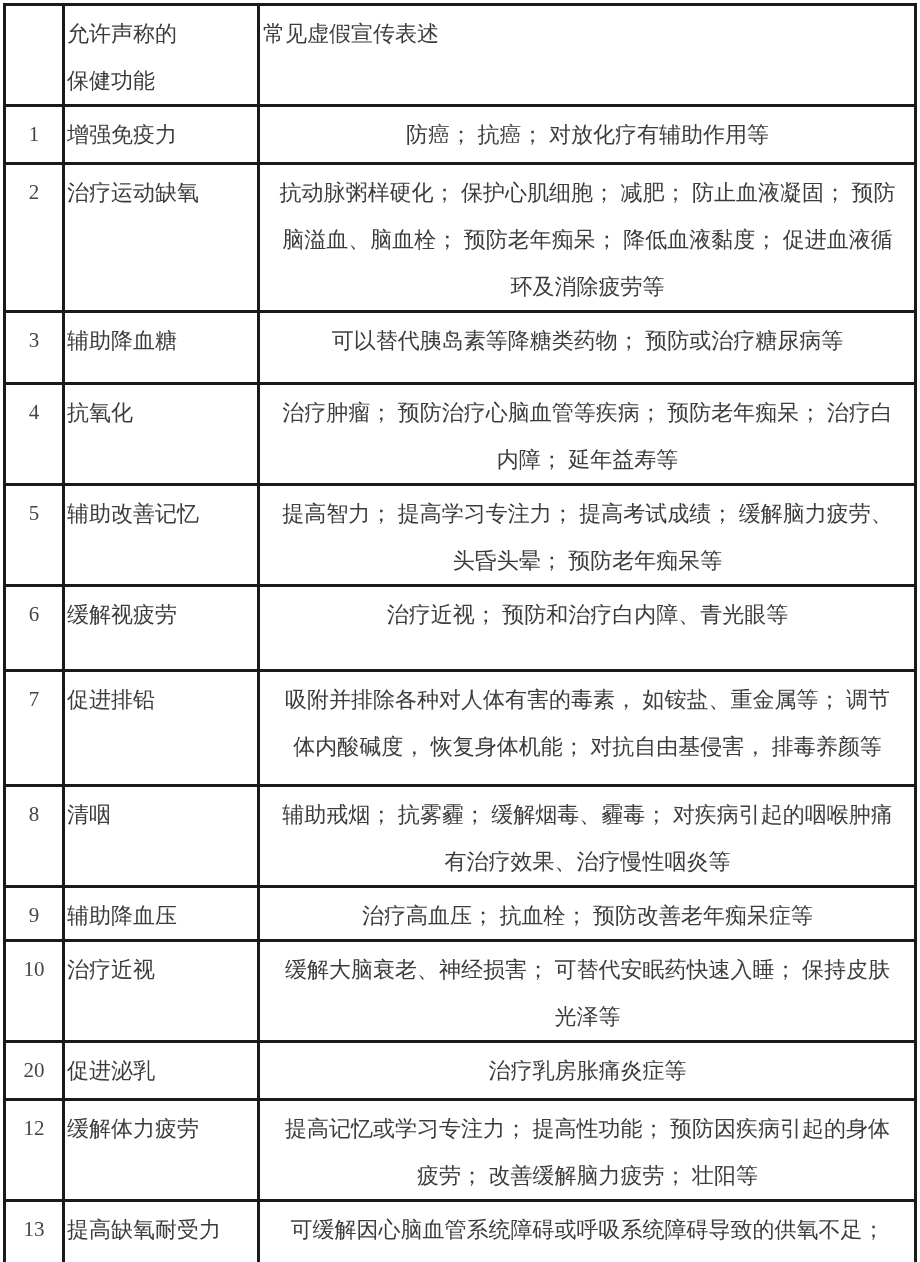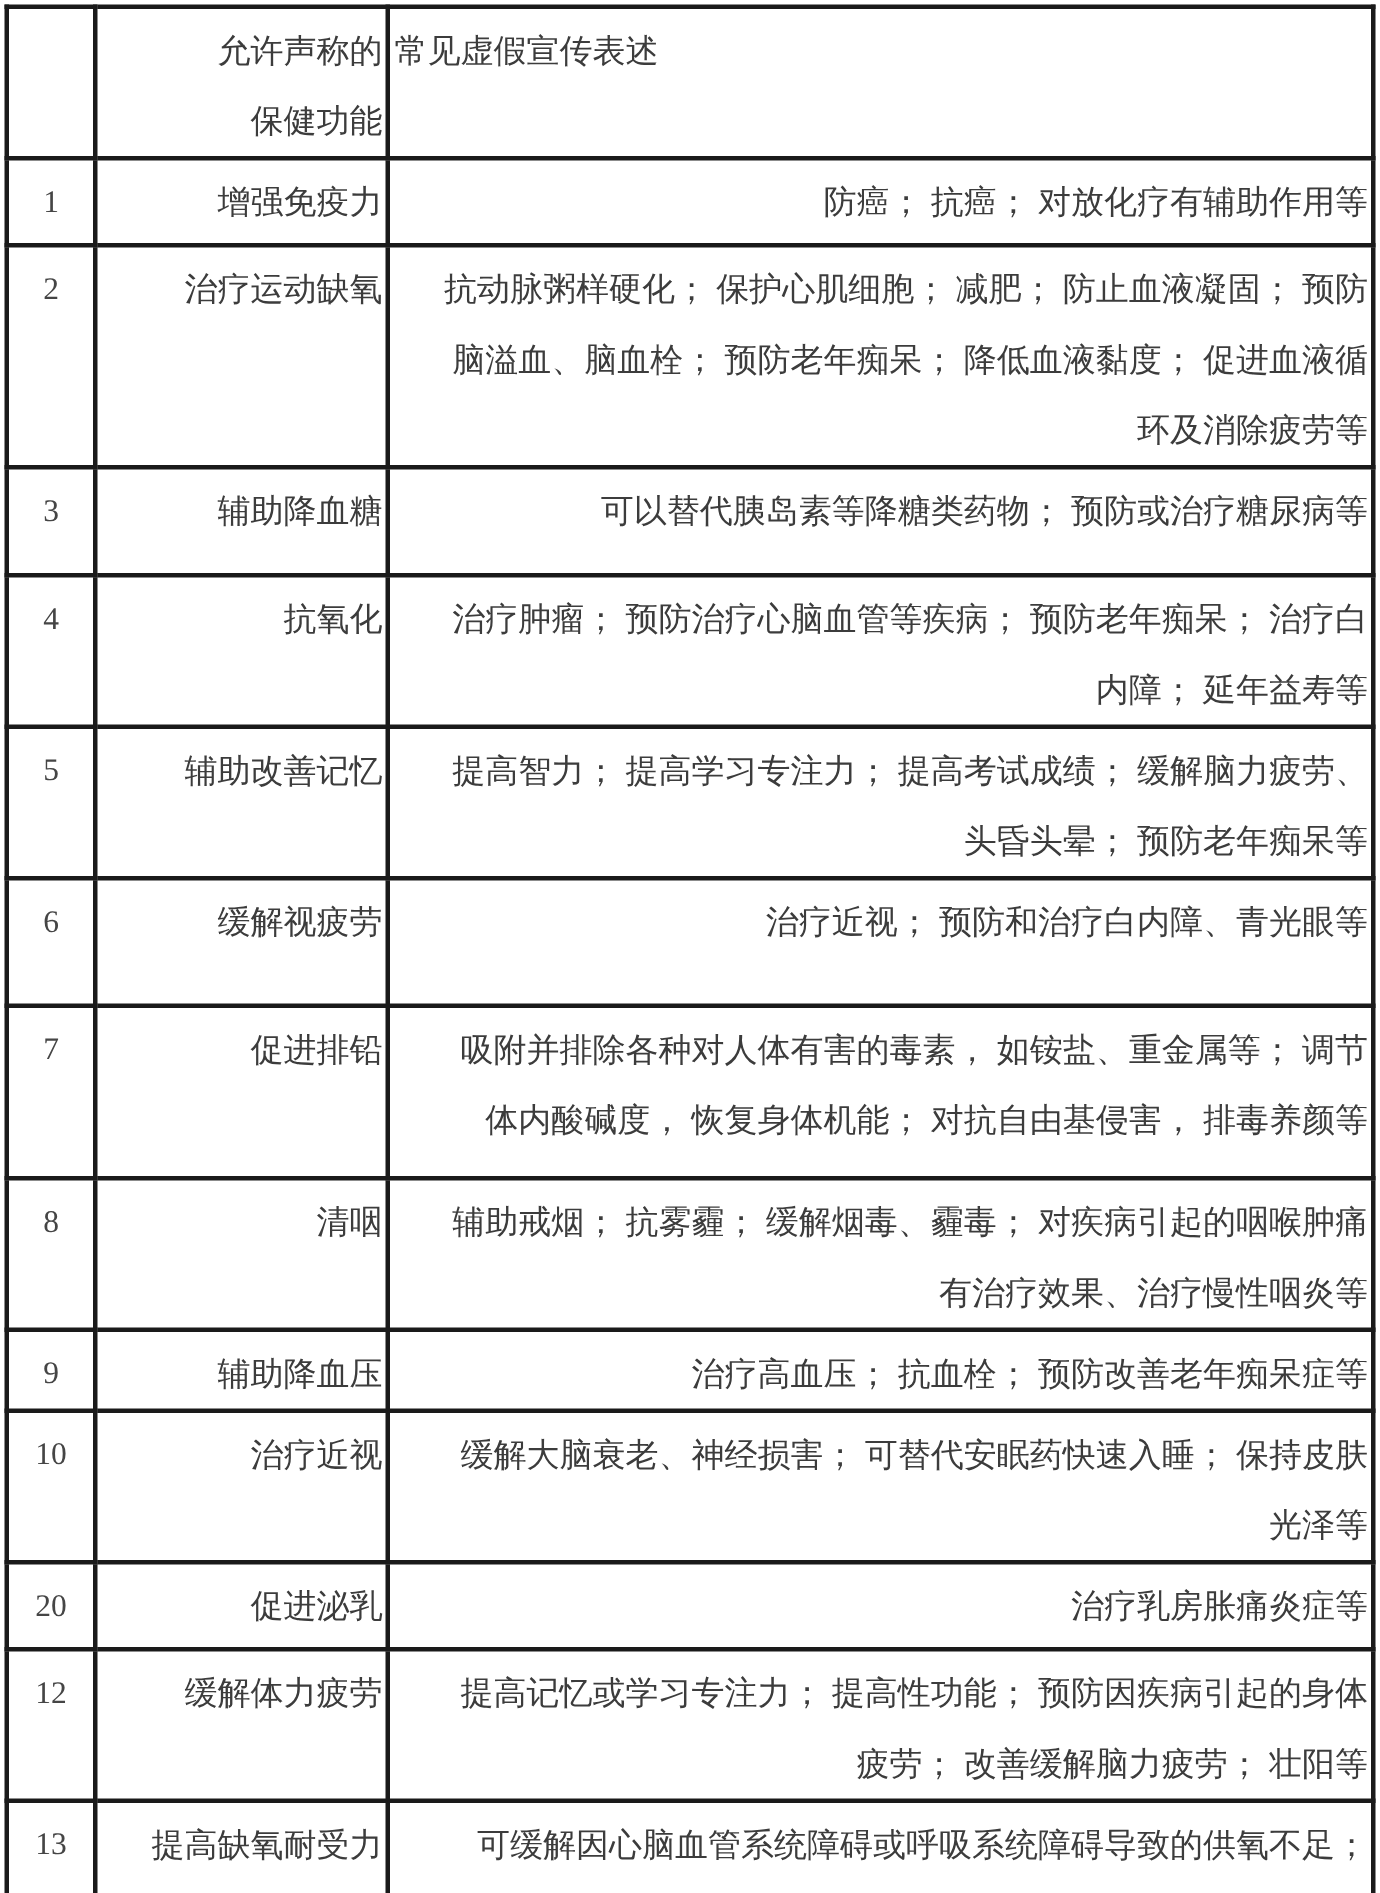--- a/index.html
+++ b/index.html
@@ -26,24 +26,24 @@
     padding: 4px 2px 0 2px;
     white-space: pre-line;
     overflow: hidden;
   }
   td.c-num {
     text-align: center;
     font-size: 21px;
     color: #454545;
   }
   td.c-func {
-    text-align: right;
+    text-align: left;
   }
   td.c-claims {
-    text-align: right;
+    text-align: center;
     padding-left: 3px;
     padding-right: 2px;
   }
   td.c-claims.center {
     text-align: left;
   }
 </style>
 </head>
 <body>
 

